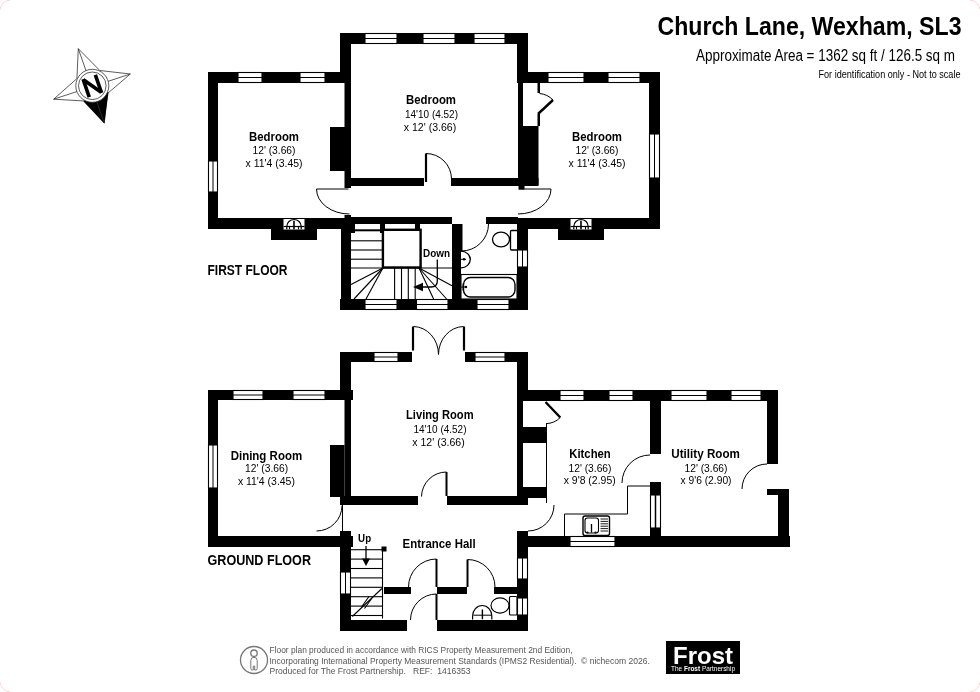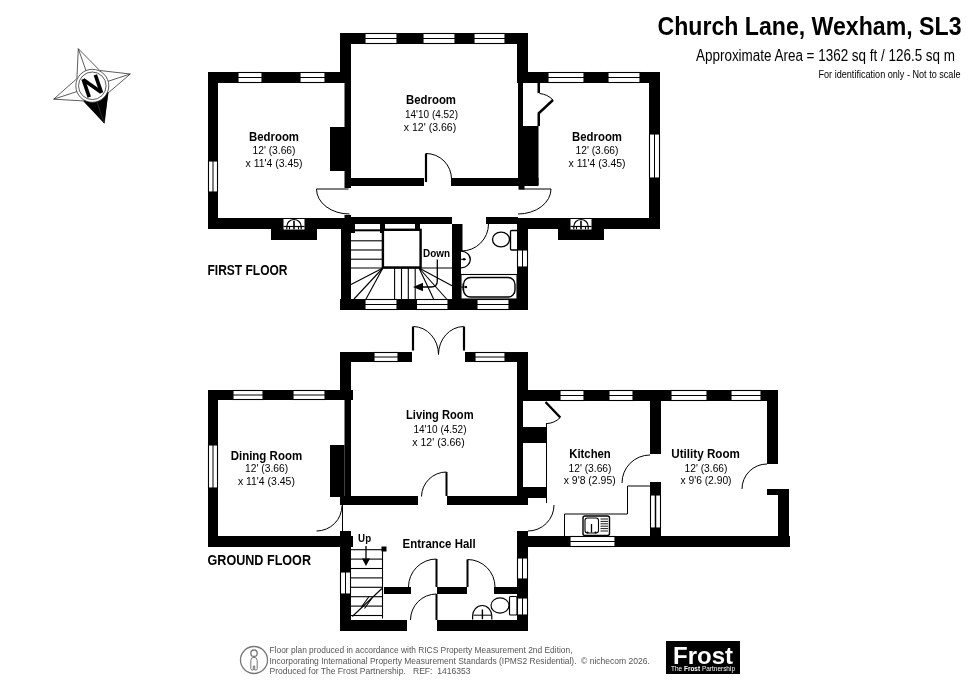--- a/index.html
+++ b/index.html
@@ -1,16 +1,16 @@
 <!DOCTYPE html>
 <html><head>
 <meta charset="utf-8">
 <style>
 html,body{margin:0;padding:0;background:#fff;}
-#page{position:relative;width:980px;height:692px;background:#ef4444;overflow:hidden;}
+#page{position:relative;width:980px;height:692px;background:#ef4444;overflow:hidden;border-radius:11px;}
 svg{position:absolute;top:0;left:0;}
 text{font-family:"Liberation Sans",sans-serif;}
 .rn{font-weight:bold;font-size:12.5px;fill:#000;text-anchor:middle;}
 .rd{font-size:11.5px;fill:#000;text-anchor:middle;}
 .fl{font-weight:bold;font-size:14.5px;fill:#000;}
 .sm{font-weight:bold;font-size:10.5px;fill:#000;text-anchor:middle;}
 .ft{font-size:9.3px;fill:#555;}
 </style>
 </head>
 <body>

